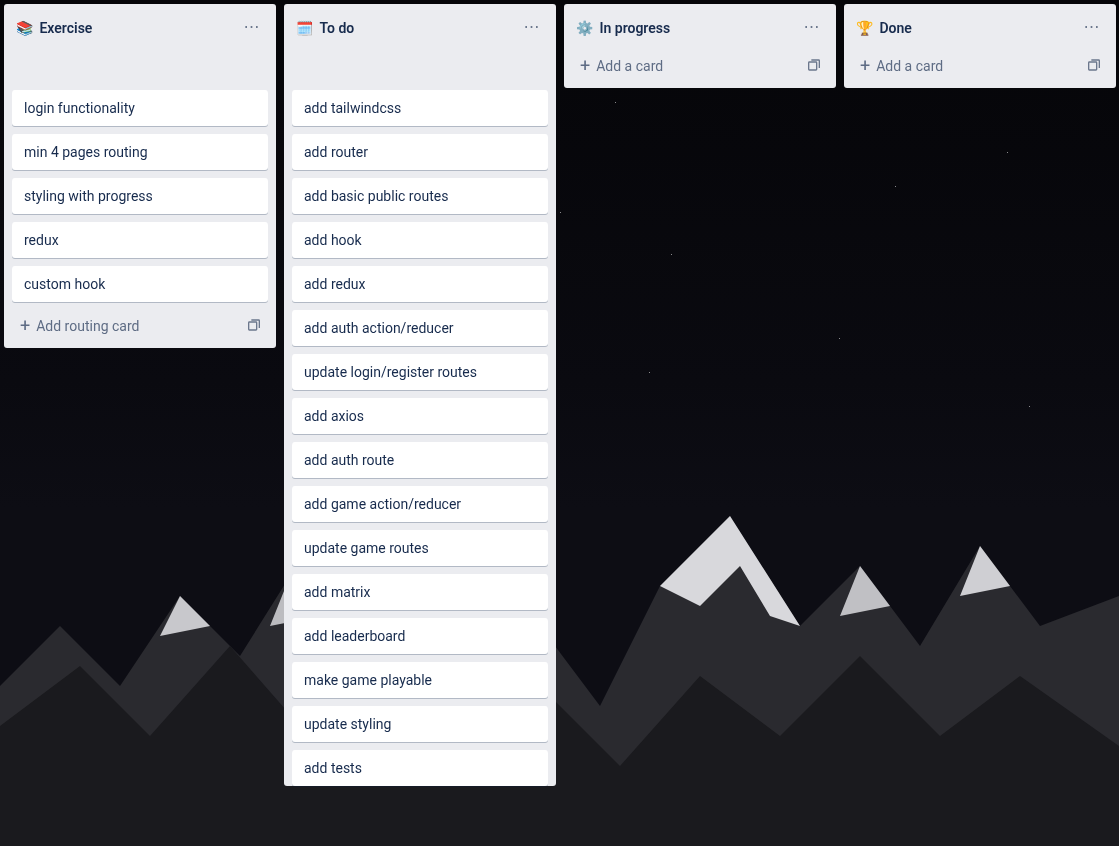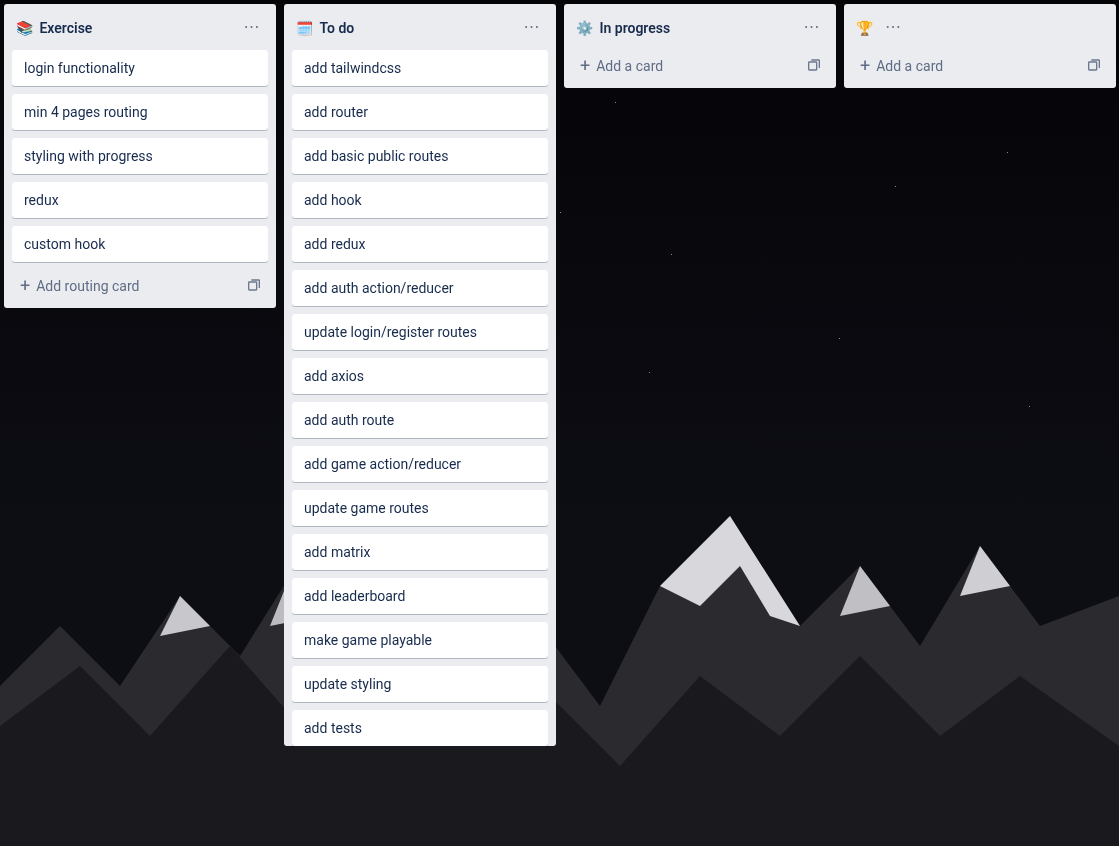--- a/index.html
+++ b/index.html
@@ -95,20 +95,21 @@
       font-size: 16px;
       letter-spacing: 1px;
       margin-top: -4px;
     }
 
     .cards {
       padding: 0 8px;
       display: flex;
       flex-direction: column;
       gap: 8px;
+      margin-top: 40px;
     }
     .card {
       background: #fff;
       border-radius: 3px;
       box-shadow: 0 1px 0 rgba(9,30,66,0.25);
       padding: 8px 8px 8px 12px;
       font-size: 14px;
       color: #172b4d;
       cursor: pointer;
       line-height: 20px;
@@ -247,20 +248,21 @@
           <svg viewBox="0 0 24 24" fill="none" stroke="currentColor" stroke-width="2">
   <rect x="4" y="6" width="12" height="12" rx="1"></rect>
   <path d="M8 3h11a1 1 0 0 1 1 1v11"></path>
 </svg>
         </div>
       </div>
     </div>
     <div class="list empty">
       <div class="list-header">
         <span class="list-emoji">🏆</span>
+        <div class="list-title">Done</div>
         <div class="list-menu">⋯</div>
       </div>
       <div class="list-footer">
         <div class="add-card">
           <span class="plus-icon">+</span>
           <span>Add a card</span>
         </div>
         <div class="template-icon">
           <svg viewBox="0 0 24 24" fill="none" stroke="currentColor" stroke-width="2">
   <rect x="4" y="6" width="12" height="12" rx="1"></rect>

